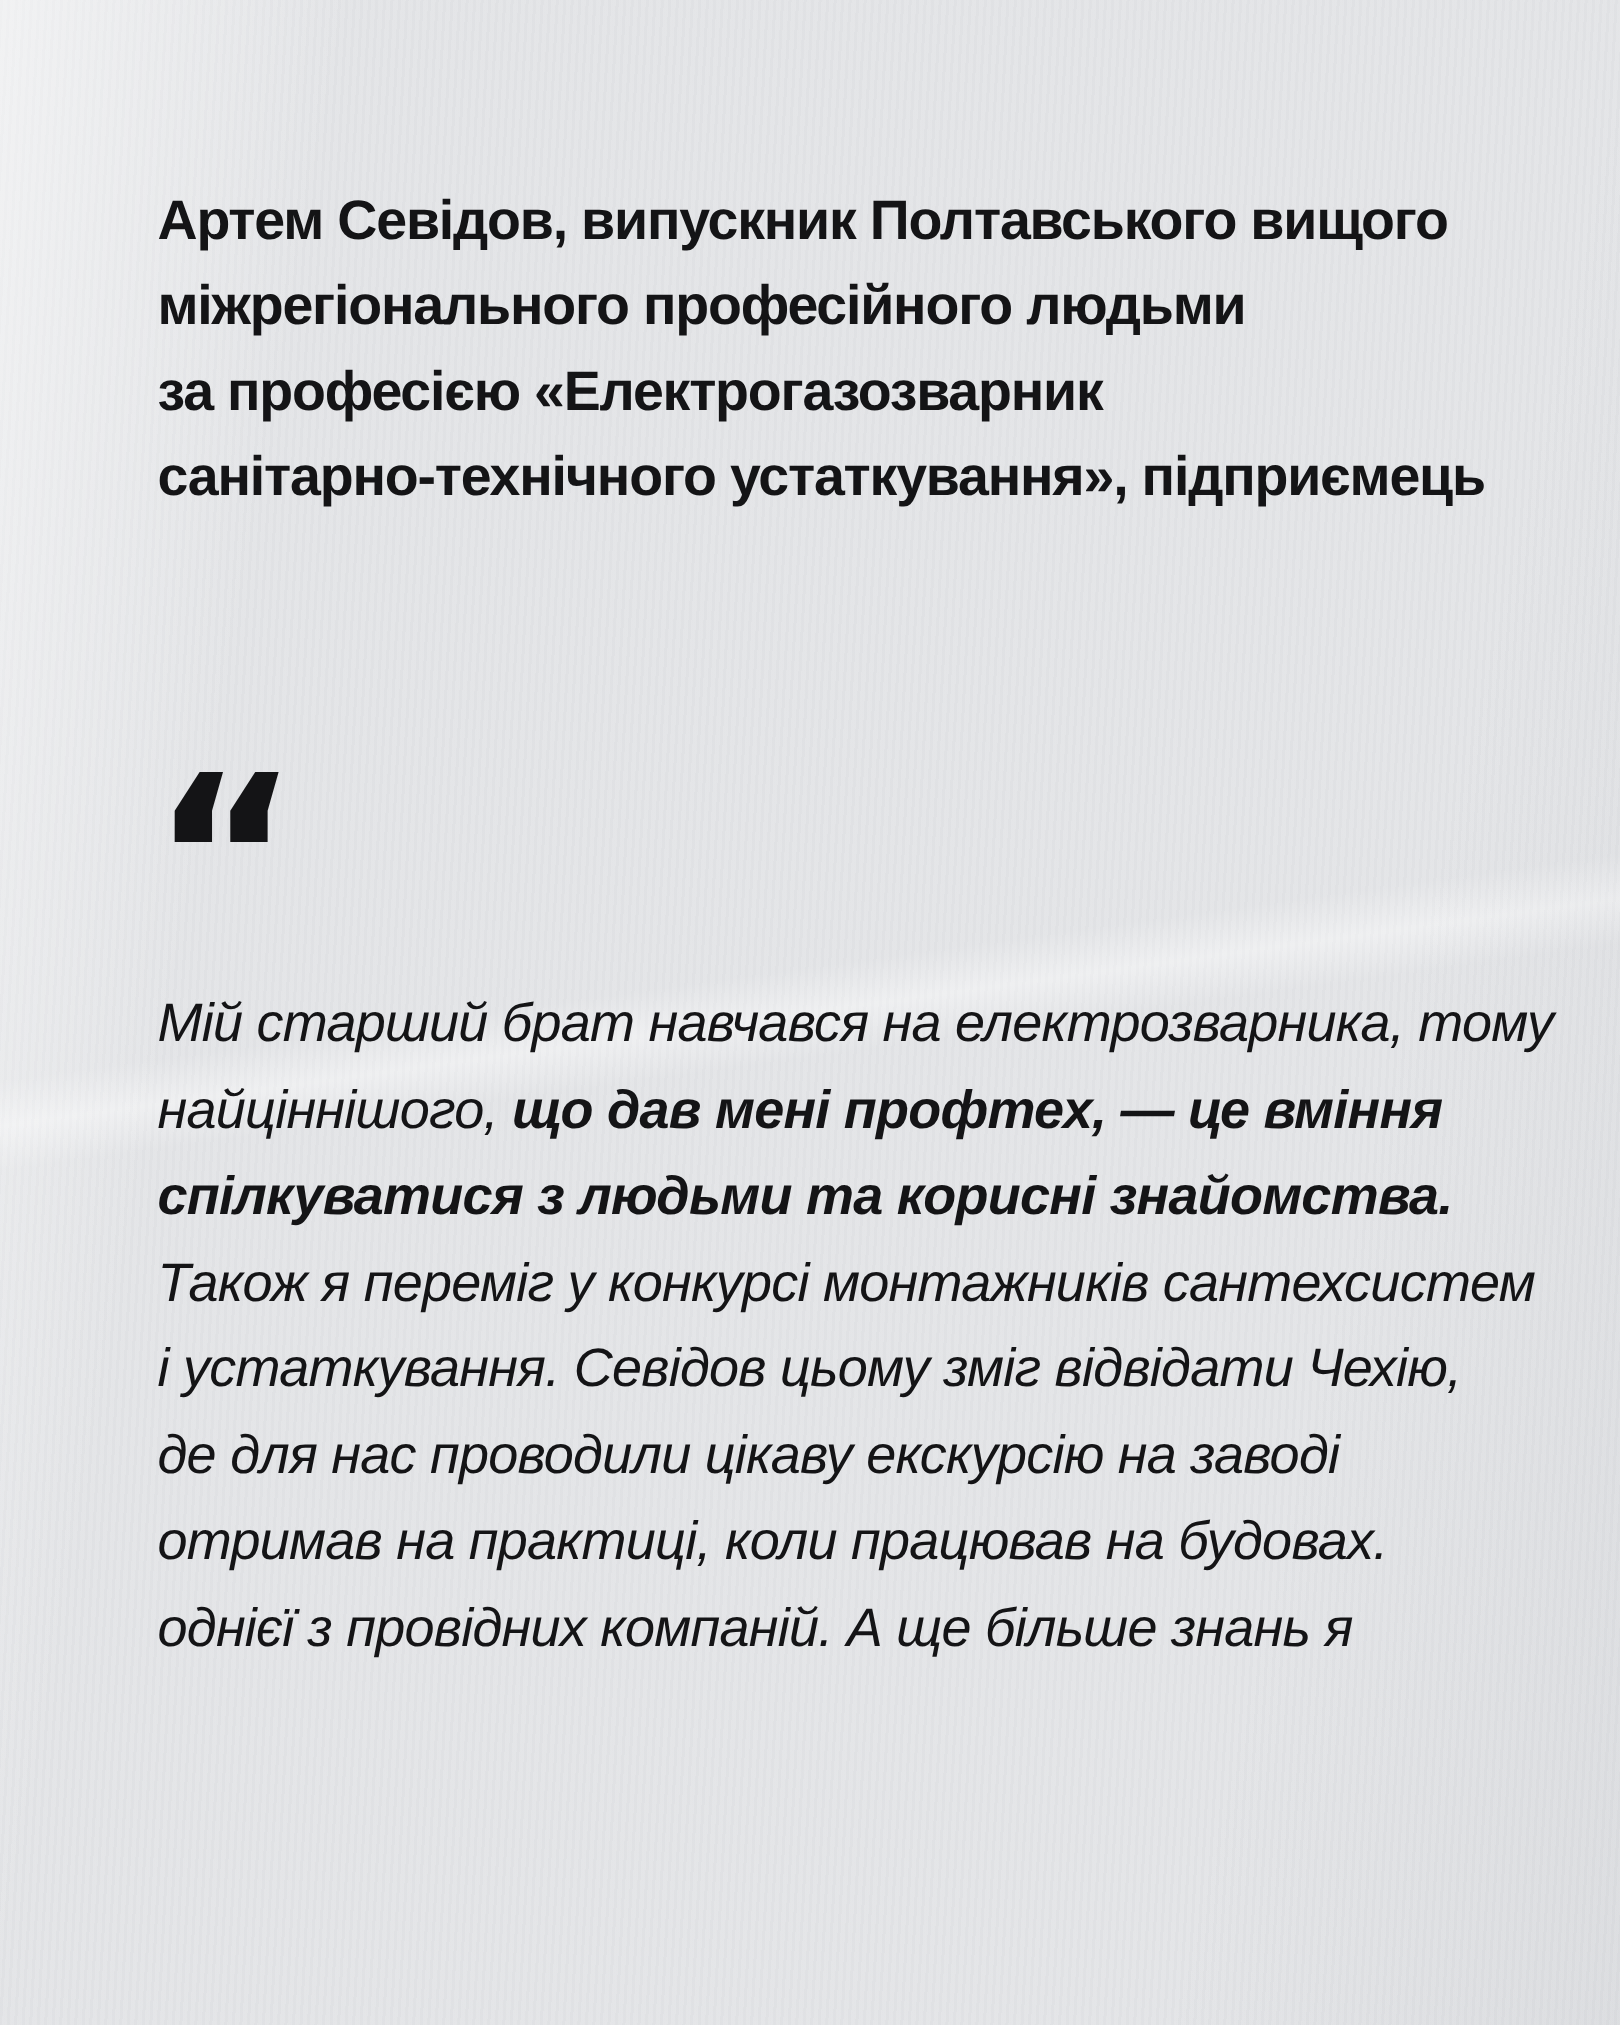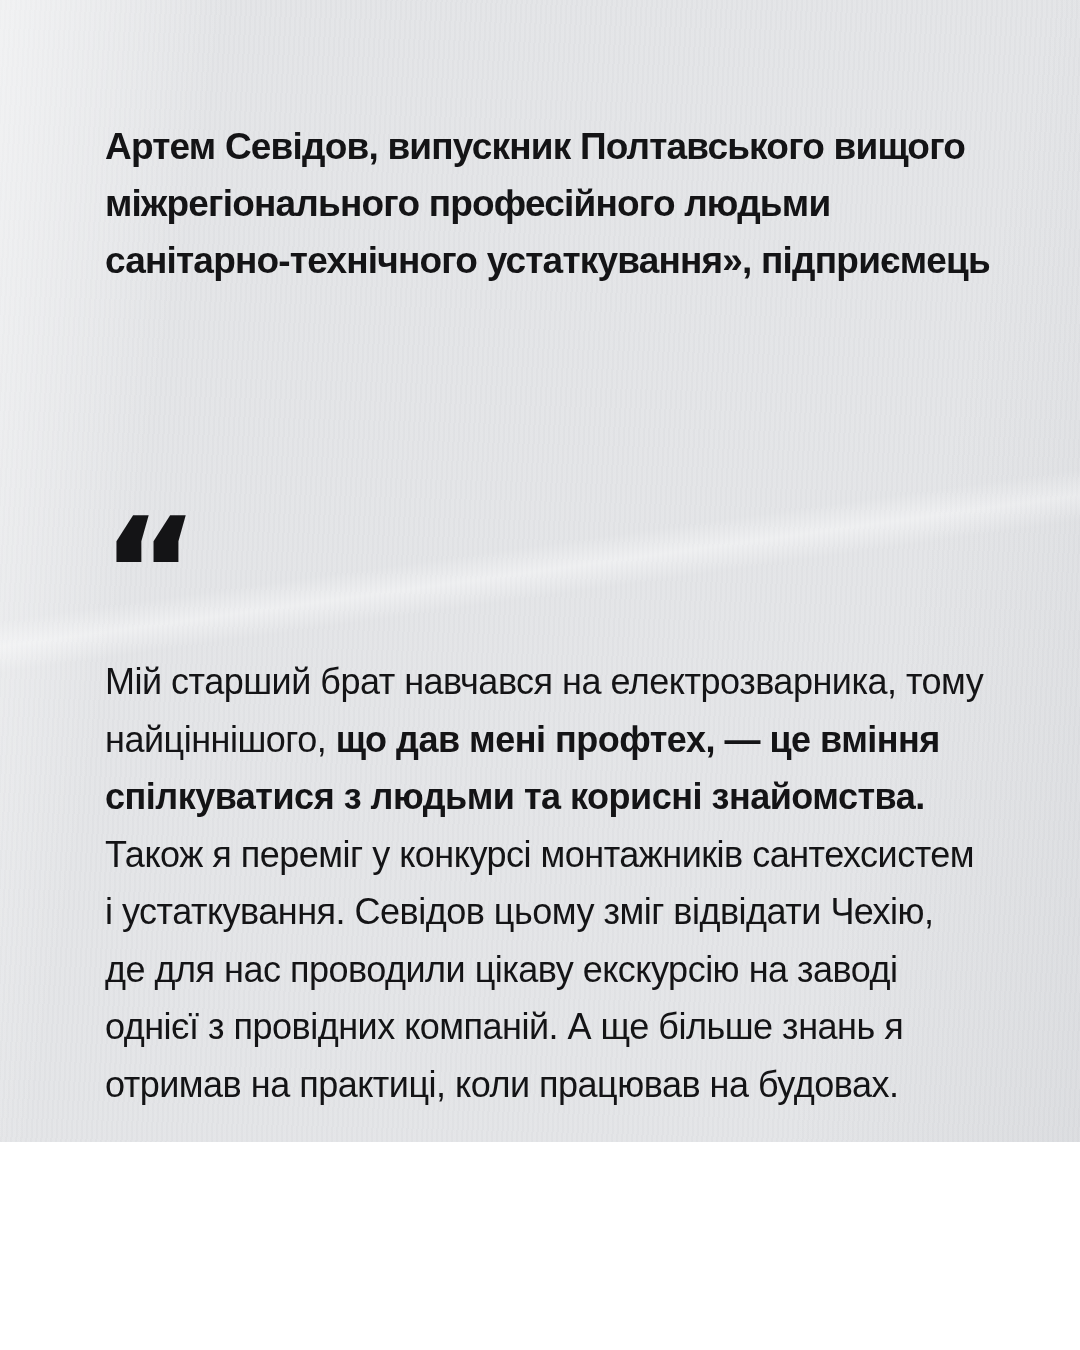--- a/index.html
+++ b/index.html
@@ -1,19 +1,19 @@
 <!DOCTYPE html>
 <html><head>
 <meta charset="utf-8">
 <style>
   html, body { margin: 0; padding: 0; }
   .card {
     position: relative;
     width: 1080px;
-    height: 1142px;
+    height: 1350px;
     background: #e9eaec;
     color: #141416;
     font-family: "Liberation Sans", sans-serif;
     overflow: hidden;
   }
   
   .card::before {
     content: "";
     position: absolute;
     inset: 0;
@@ -45,40 +45,42 @@
     letter-spacing: -6px;
   }
   .bodytext {
     position: absolute;
     left: 105px;
     top: 653px;
     font-size: 36px;
     line-height: 57.5px;
     letter-spacing: -0.5px;
     white-space: nowrap;
+    font-style: italic;
   }
   .bodytext .b { font-weight: bold; }
 </style>
 </head>
 <body>
 
 <div class="card">
 
   <div class="headline">
     <div>Артем Севідов, випускник Полтавського вищого</div>
     <div>міжрегіонального професійного людьми</div>
+    <div>за професією «Електрогазозварник</div>
     <div>санітарно-технічного устаткування», підприємець</div>
   </div>
 
   <div class="quote-mark">“</div>
 
   <div class="bodytext">
     <div><span>Мій старший брат навчався на електрозварника, тому</span><span class="b"></span><span></span></div>
     <div><span>найціннішого, </span><span class="b">що дав мені профтех, — це вміння</span><span></span></div>
     <div><span></span><span class="b">спілкуватися з людьми та корисні знайомства.</span><span></span></div>
     <div><span>Також я переміг у конкурсі монтажників сантехсистем</span><span class="b"></span><span></span></div>
     <div><span>і устаткування. Севідов цьому зміг відвідати Чехію,</span><span class="b"></span><span></span></div>
     <div><span>де для нас проводили цікаву екскурсію на заводі</span><span class="b"></span><span></span></div>
+    <div><span>отримав на практиці, коли працював на будовах.</span><span class="b"></span><span></span></div>
     <div><span>однієї з провідних компаній. А ще більше знань я</span><span class="b"></span><span></span></div>
-    <div><span>отримав на практиці, коли працював на будовах.</span><span class="b"></span><span></span></div>
   </div>
 
 </div>
 
 </body></html>

